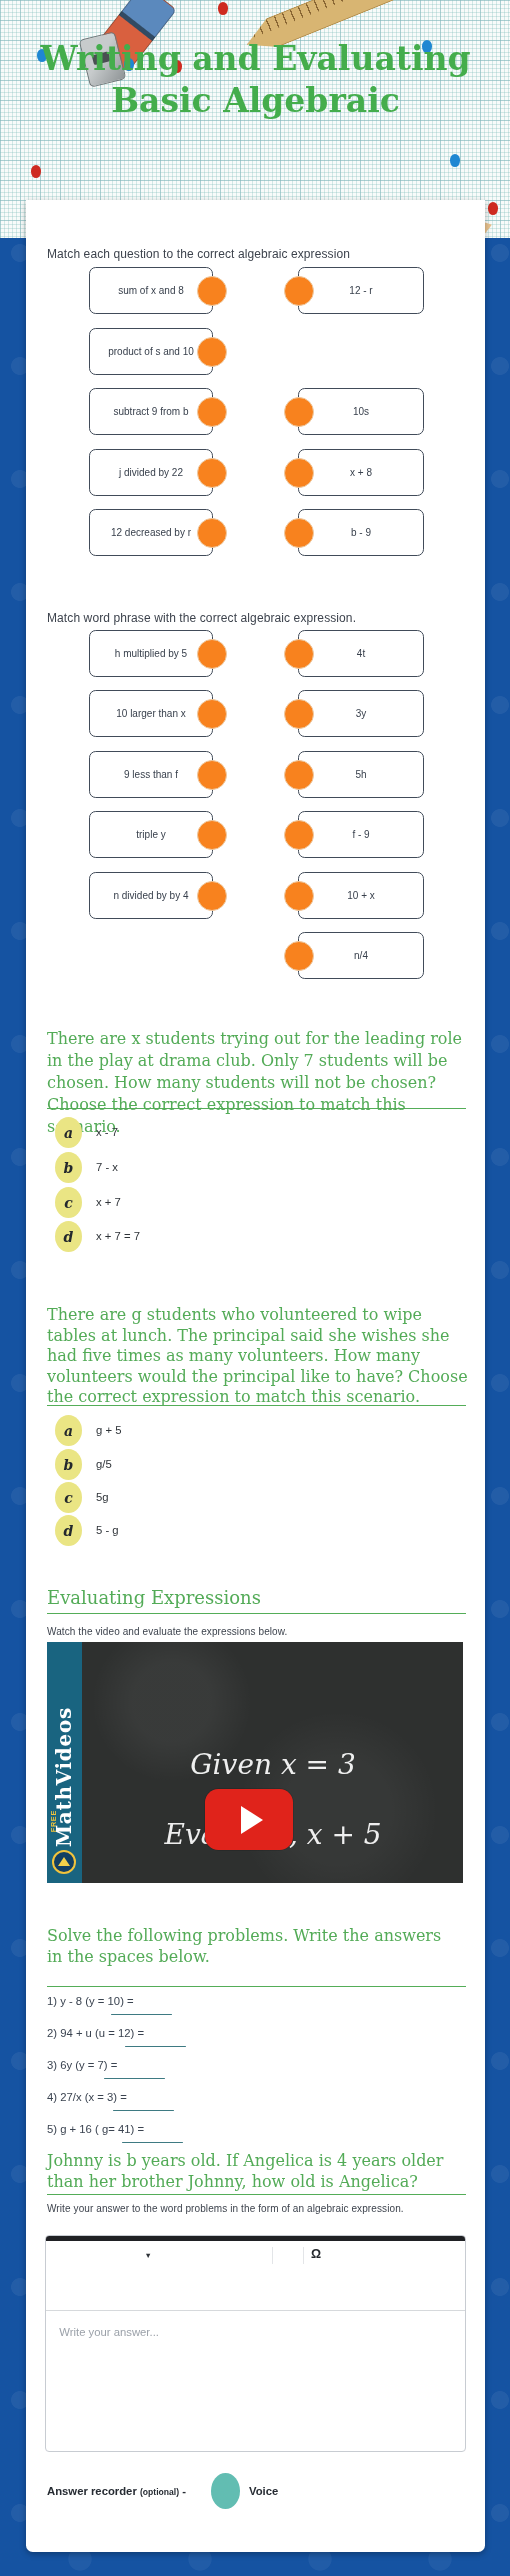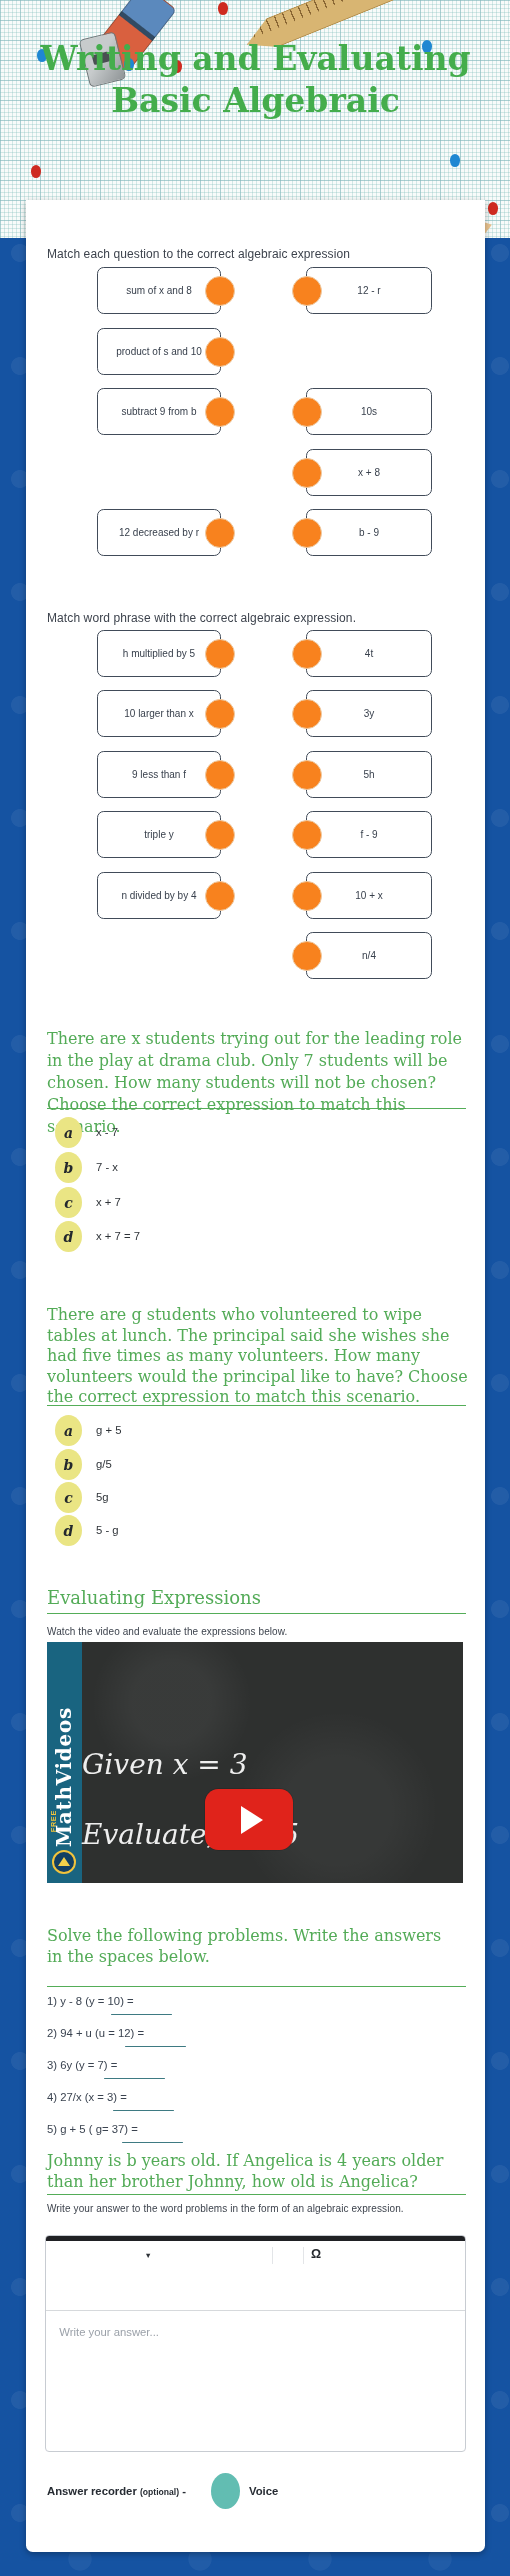--- a/index.html
+++ b/index.html
@@ -39,21 +39,21 @@
   .sharpener:after{content:"";position:absolute;left:8px;top:17.3px;width:17.3px;height:9.3px;
       background:#4a4f52;border-radius:2px;}
   .pencil{position:absolute;left:455px;top:212px;width:33px;height:25px;
       background:linear-gradient(115deg,#3a3a3a 0 24%,#e8c28f 24% 100%);
       clip-path:polygon(0 50%,100% 0,100% 100%);transform:rotate(38deg);}
   
   .card{position:absolute;left:26px;top:200px;width:459px;height:2352px;background:#ffffff;
       border-radius:0 0 6.7px 6.7px;box-shadow:0 2px 6.7px rgba(0,0,0,0.3);}
   .instr{position:absolute;left:47px;width:412px;font-size:12px;color:#3d434d;letter-spacing:0.1px;}
   
-  .mrow{position:absolute;left:0;width:414px;height:47px;margin-left:8px;}
+  .mrow{position:absolute;left:0;width:414px;height:47px;}
   .mbox{position:absolute;top:0;height:47px;border:1.1px solid #414b59;border-radius:6.7px;
       background:#fff;display:flex;align-items:center;justify-content:center;text-align:center;
       font-size:10px;color:#39414d;padding:2.7px 10.6px;box-sizing:border-box;line-height:13.3px;}
   .mbox.left{left:89px;width:124px;}
   .mbox.right{left:298px;width:126px;}
   .mdot{position:absolute;width:28px;height:28px;border-radius:50%;background:#f8821e;
       border:1.3px solid #eec9a0;top:50%;transform:translateY(-50%);}
   .mdot.r{right:-15.3px;} .mdot.l{left:-15.3px;}
   
   .greenq{position:absolute;left:47px;font-family:"DejaVu Serif",serif;color:#53ab57;}
@@ -73,21 +73,21 @@
   .vbrand{position:absolute;left:4.7px;top:5.3px;height:200px;writing-mode:vertical-rl;
       transform:rotate(180deg);font-family:"DejaVu Serif",serif;font-weight:700;font-size:20px;
       color:#ffffff;letter-spacing:0.7px;}
   .vfree{position:absolute;left:2px;top:168px;writing-mode:vertical-rl;transform:rotate(180deg);
       font-size:7.3px;font-weight:700;color:#f0c33c;letter-spacing:0.7px;}
   .vlogo{position:absolute;left:5.3px;top:208px;width:24px;height:24px;border-radius:50%;
       background:#123f63;border:2px solid #f0c33c;box-sizing:border-box;
       display:flex;align-items:center;justify-content:center;}
   .vlogo span{width:0;height:0;border-left:6px solid transparent;border-right:6px solid transparent;
       border-bottom:9.3px solid #f4d04a;margin-top:-1.3px;}
-  .chalk{position:absolute;left:35px;width:382px;text-align:left;
+  .chalk{position:absolute;left:35px;width:382px;text-align:center;
       font-family:"DejaVu Serif",serif;font-style:italic;font-size:28px;color:rgba(255,255,255,0.92);}
   .play{position:absolute;left:158px;top:147px;width:88px;height:61px;background:#e0231b;
       border-radius:13.3px;display:flex;align-items:center;justify-content:center;
       box-shadow:0 0 0 0.7px rgba(0,0,0,0.15);}
   .play span{width:0;height:0;border-top:14px solid transparent;border-bottom:14px solid transparent;
       border-left:22.6px solid #ffffff;margin-left:5.3px;}
   
   .prob{position:absolute;left:47px;font-size:11.3px;color:#3a4350;white-space:nowrap;}
   .ansline{position:absolute;height:1.3px;background:#3e7a82;border-radius:0.7px;}
   
@@ -154,20 +154,24 @@
     <div class="mbox left">
       <span>subtract 9 from b</span>
       <span class="mdot r"></span>
     </div>
     <div class="mbox right">
       <span class="mdot l"></span>
       <span>10s</span>
     </div>
   </div>
   <div class="mrow" style="top:449px">
+    <div class="mbox left">
+      <span>j divided by 22</span>
+      <span class="mdot r"></span>
+    </div>
     <div class="mbox right">
       <span class="mdot l"></span>
       <span>x + 8</span>
     </div>
   </div>
   <div class="mrow" style="top:509px">
     <div class="mbox left">
       <span>12 decreased by r</span>
       <span class="mdot r"></span>
     </div>
@@ -299,21 +303,21 @@
   <div class="gul" style="top:1986px"></div>
 
   <div class="prob" style="top:1995px">1) y - 8 (y = 10) =</div>
   <div class="ansline" style="left:111px;top:2014px;width:61px"></div>
   <div class="prob" style="top:2027px">2) 94 + u (u = 12) =</div>
   <div class="ansline" style="left:125px;top:2046px;width:61px"></div>
   <div class="prob" style="top:2059px">3) 6y (y = 7) =</div>
   <div class="ansline" style="left:104px;top:2078px;width:61px"></div>
   <div class="prob" style="top:2091px">4) 27/x (x = 3) =</div>
   <div class="ansline" style="left:113px;top:2110px;width:61px"></div>
-  <div class="prob" style="top:2123px">5) g + 5 ( g= 37) =</div>
+  <div class="prob" style="top:2123px">5) g + 16 ( g= 41) =</div>
   <div class="ansline" style="left:122px;top:2142px;width:61px"></div>
 
   <div class="greenq" style="top:2151px;width:419px;font-size:16px;line-height:20.6px">Johnny is b years old. If Angelica is 4 years older than her brother Johnny, how old is Angelica?</div>
   <div class="gul" style="top:2194px"></div>
   <div class="instr" style="top:2202px;width:399px;font-size:10px;line-height:14px">Write your answer to the word problems in the form of an algebraic expression.</div>
 
   <div class="editor">
     <div class="etop"></div>
     <span class="tcaret">▾</span>
     <span class="tsep" style="left:226px"></span>

